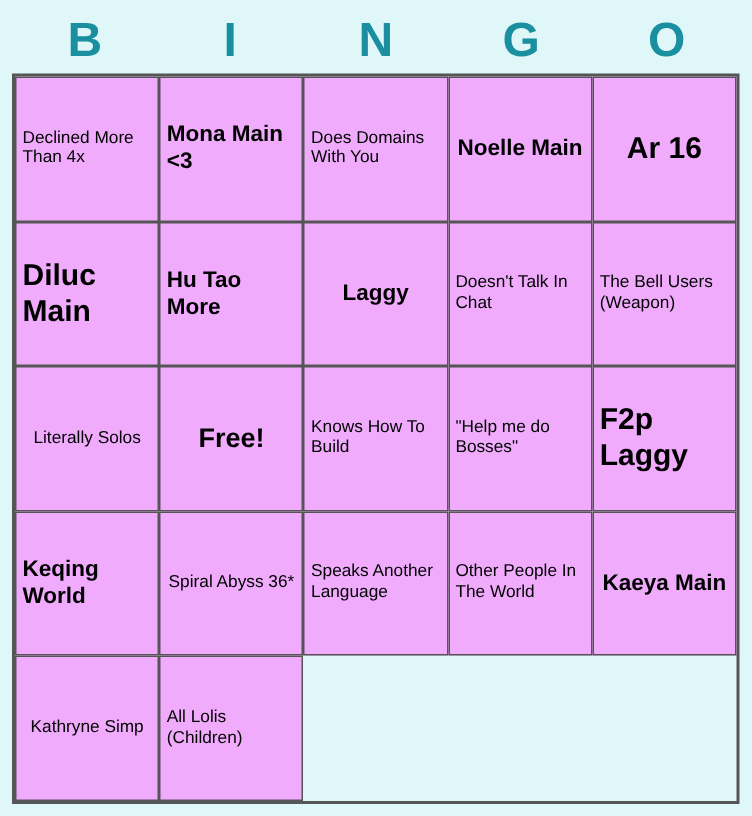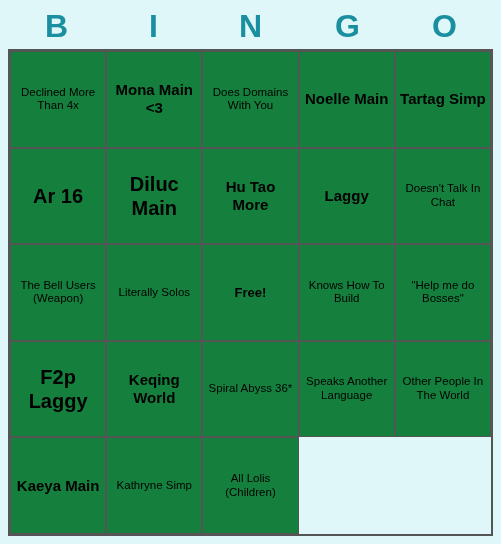--- a/index.html
+++ b/index.html
@@ -34,29 +34,29 @@
       width: 100%;
       flex: 1;
       border: 2px solid #555;
       border-collapse: collapse;
     }
     .bingo-cell {
       border: 1.5px solid #555;
       display: flex;
       align-items: center;
       justify-content: center;
-      text-align: center;
+      text-align: left;
       padding: 4px;
       font-size: 11.5px;
-      background: #15803d;
+      background: #f0abfc;
       line-height: 1.2;
       min-height: 82px;
     }
     .bingo-cell.free {
-      font-size: 13px;
+      font-size: 18px;
       font-weight: bold;
       color: #000;
     }
     .bingo-cell.large-text {
       font-size: 20px;
       font-weight: bold;
     }
     .bingo-cell.medium-text {
       font-size: 15px;
       font-weight: bold;
@@ -71,21 +71,20 @@
   <span class="bingo-letter">N</span>
   <span class="bingo-letter">G</span>
   <span class="bingo-letter">O</span>
 </div>
 
 <div class="bingo-grid" id="grid">
     <div class="bingo-cell">Declined More Than 4x</div>
     <div class="bingo-cell medium-text">Mona Main &lt;3</div>
     <div class="bingo-cell">Does Domains With You</div>
     <div class="bingo-cell medium-text">Noelle Main</div>
-    <div class="bingo-cell medium-text">Tartag Simp</div>
     <div class="bingo-cell large-text">Ar 16</div>
     <div class="bingo-cell large-text">Diluc Main</div>
     <div class="bingo-cell medium-text">Hu Tao More</div>
     <div class="bingo-cell medium-text">Laggy</div>
     <div class="bingo-cell">Doesn't Talk In Chat</div>
     <div class="bingo-cell">The Bell Users (Weapon)</div>
     <div class="bingo-cell">Literally Solos</div>
     <div class="bingo-cell free">Free!</div>
     <div class="bingo-cell">Knows How To Build</div>
     <div class="bingo-cell">"Help me do Bosses"</div>

